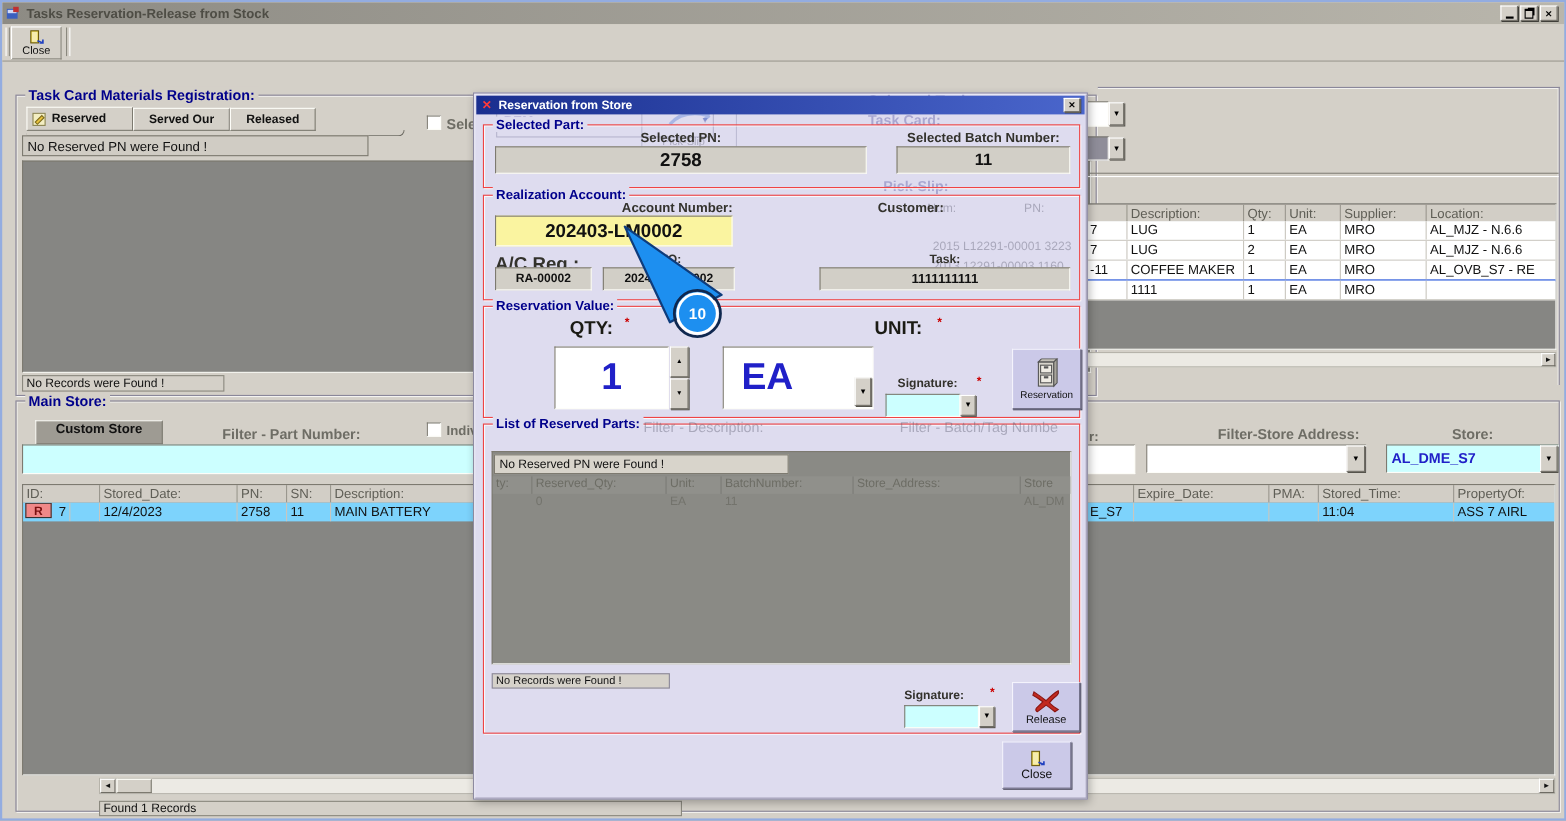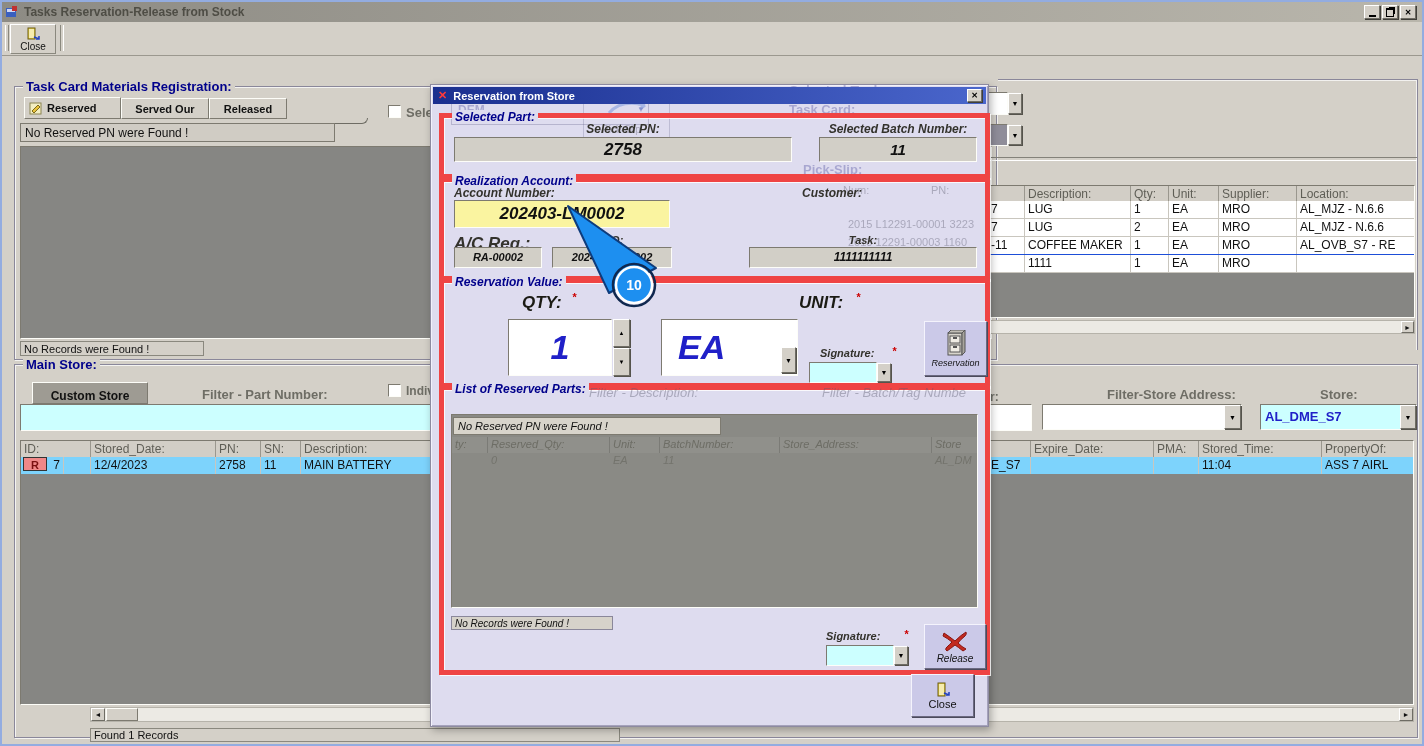--- a/index.html
+++ b/index.html
@@ -24,21 +24,21 @@
   .checkbox{width:13px;height:13px;background:#fff;border:1px solid;border-color:#7d7a70 #fdfdf8 #fdfdf8 #7d7a70;box-sizing:border-box;}
   .hdr{background:#D2CEC6;color:#5f5e56;font-size:12px;}
   .hdr span, .trow span{display:inline-block;box-sizing:border-box;padding:1px 3px;border-right:1px solid #9a978e;height:100%;overflow:hidden;white-space:nowrap;vertical-align:top;}
   .trow{background:#fff;font-size:12px;}
   .trow span{border-right:1px solid #c9c6be;}
   .scroll{background:#ECEAE4;border:1px solid #b6b3aa;box-sizing:border-box;}
   .sarrow{background:#D4D0C8;border:1px solid;border-color:#fff #6e6c64 #6e6c64 #fff;display:flex;align-items:center;justify-content:center;font-size:7px;box-sizing:border-box;}
   
   #dlg{left:428px;top:82px;width:557px;height:641px;background:#DEDCEF;border:1px solid #8d8aa0;box-shadow:inset 1px 1px 0 #f2f1fb,inset -1px -1px 0 #a5a2bb,2px 3px 8px rgba(0,0,0,.3);z-index:10;}
   .dtitle{left:2px;top:2px;width:553px;height:17px;background:linear-gradient(90deg,#1A2F8F,#4A66CC);color:#fff;font-weight:bold;font-size:11px;display:flex;align-items:center;}
-  .dgroup{border:5px solid #ef4444;box-shadow:inset 1px 1px 0 rgba(255,255,255,.8),1px 1px 0 rgba(255,255,255,.8);font-style:italic;}
+  .dgroup{border:1px solid #ef4444;box-shadow:inset 1px 1px 0 rgba(255,255,255,.8),1px 1px 0 rgba(255,255,255,.8);}
   .dglabel{position:absolute;top:-8px;left:8px;padding:0 3px;font-weight:bold;color:#00008B;font-size:12px;background:#DEDCEF;white-space:nowrap;}
   .dfield{background:#D2CFC7;border:1px solid;border-color:#7d7a70 #fdfdf8 #fdfdf8 #7d7a70;box-sizing:border-box;text-align:center;font-weight:bold;}
   .dbtn{background:#CBC9E8;border:1px solid;border-color:#f4f3fc #6b6980 #6b6980 #f4f3fc;box-shadow:1px 1px 0 #4b4a5c;display:flex;flex-direction:column;align-items:center;justify-content:center;box-sizing:border-box;}
   .biglbl{font-weight:bold;font-size:17px;color:#1b1b14;}
   .req{color:#CC0000;font-weight:bold;font-size:11px;}
   .cyan{background:#CCFFFF;}
   .ghost{position:absolute;color:rgba(30,30,130,.28);font-weight:bold;pointer-events:none;}
   .ghostg{position:absolute;color:rgba(90,90,110,.4);pointer-events:none;white-space:nowrap;}
   .dgridhdr span,.dgridrow span{display:inline-block;box-sizing:border-box;padding:1px 3px;height:100%;overflow:hidden;white-space:nowrap;border-right:1px solid #7b7b76;vertical-align:top;}
   .dgridhdr{background:#90908B;color:#6d6d65;font-size:11px;}
@@ -134,21 +134,21 @@
       <span style="width:37px;"></span><span style="width:106px;">1111</span><span style="width:38px;">1</span><span style="width:50px;">EA</span><span style="width:78px;">MRO</span><span style="width:119px;border-right:none;"></span>
     </div>
   </div>
   <div class="abs scroll" style="left:985px;top:318px;width:428px;height:14px;">
     <div class="sarrow" style="position:absolute;right:0;top:0;width:13px;height:12px;">►</div>
   </div>
 
   <div class="abs groupbox" style="left:12px;top:362px;width:1402px;height:372px;">
     <span class="glabel">Main Store:</span>
   </div>
-  <div class="abs raised bold" style="left:30px;top:380px;width:116px;height:22px;background:#9E9B93;display:flex;align-items:flex-end;justify-content:center;font-size:12px;">
+  <div class="abs raised bold" style="left:30px;top:380px;width:116px;height:22px;background:#9E9B93;display:flex;align-items:flex-start;justify-content:center;font-size:12px;">
     <span>Custom Store</span>
   </div>
   <span class="abs graylbl" style="left:200px;top:385px;">Filter - Part Number:</span>
   <div class="abs checkbox" style="left:386px;top:382px;"></div>
   <span class="abs graylbl" style="left:404px;top:382px;font-size:12px;">Individ</span>
   <div class="abs sunken cyan" style="left:18px;top:402px;width:412px;height:27px;"></div>
 
   <span class="abs graylbl" style="left:988px;top:388px;font-size:12px;">r:</span>
   <div class="abs sunken" style="left:985px;top:402px;width:45px;height:27px;background:#fff;"></div>
   <span class="abs graylbl" style="left:1105px;top:385px;">Filter-Store Address:</span>
@@ -205,21 +205,21 @@
     <div class="abs dgroup" style="left:8px;top:28px;width:541px;height:56px;">
       <span class="dglabel">Selected Part:</span>
       <span class="abs bold" style="left:10px;top:4px;width:338px;text-align:center;font-size:12px;color:#33322c;">Selected PN:</span>
       <div class="abs dfield" style="left:10px;top:19px;width:338px;height:25px;font-size:17px;line-height:23px;">2758</div>
       <span class="abs bold" style="left:375px;top:4px;width:158px;text-align:center;font-size:12px;color:#33322c;">Selected Batch Number:</span>
       <div class="abs dfield" style="left:375px;top:19px;width:158px;height:25px;font-size:15px;line-height:23px;">11</div>
     </div>
 
     <div class="abs dgroup" style="left:8px;top:92px;width:541px;height:94px;">
       <span class="dglabel">Realization Account:</span>
-      <span class="abs bold" style="left:10px;top:4px;width:216px;text-align:left;font-size:12px;color:#33322c;">Account Number:</span>
+      <span class="abs bold" style="left:10px;top:4px;width:216px;text-align:right;font-size:12px;color:#33322c;">Account Number:</span>
       <div class="abs sunken" style="left:10px;top:18px;width:216px;height:28px;background:#FAF4A0;text-align:center;font-weight:bold;font-size:17px;line-height:26px;">202403-LM0002</div>
       <span class="abs bold" style="left:244px;top:4px;width:288px;text-align:center;font-size:12px;color:#33322c;">Customer:</span>
       <span class="abs bold" style="left:10px;top:52px;width:88px;text-align:left;font-size:17px;color:#33322c;">A/C Reg.:</span>
       <div class="abs dfield" style="left:10px;top:65px;width:88px;height:21px;font-size:11px;line-height:19px;">RA-00002</div>
       <span class="abs bold" style="left:108px;top:52px;width:120px;text-align:center;font-size:11px;color:#33322c;">WO:</span>
       <div class="abs dfield" style="left:108px;top:65px;width:120px;height:21px;font-size:11px;line-height:19px;">202403-LM0002</div>
       <span class="abs bold" style="left:305px;top:52px;width:228px;text-align:center;font-size:11px;color:#33322c;">Task:</span>
       <div class="abs dfield" style="left:305px;top:65px;width:228px;height:21px;font-size:12px;line-height:19px;">1111111111</div>
     </div>
 

